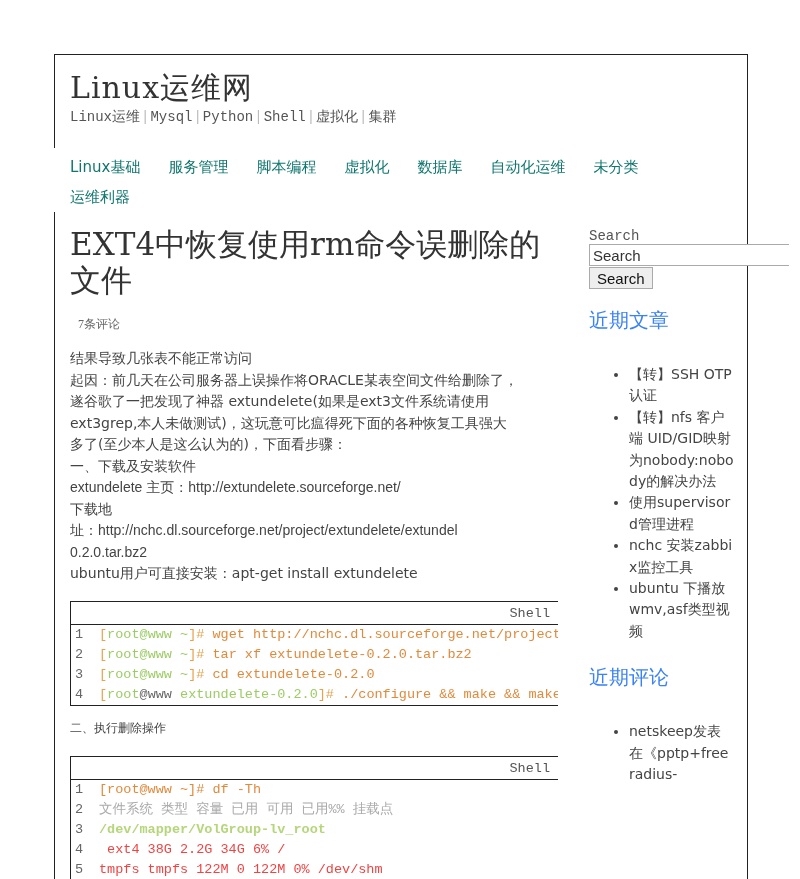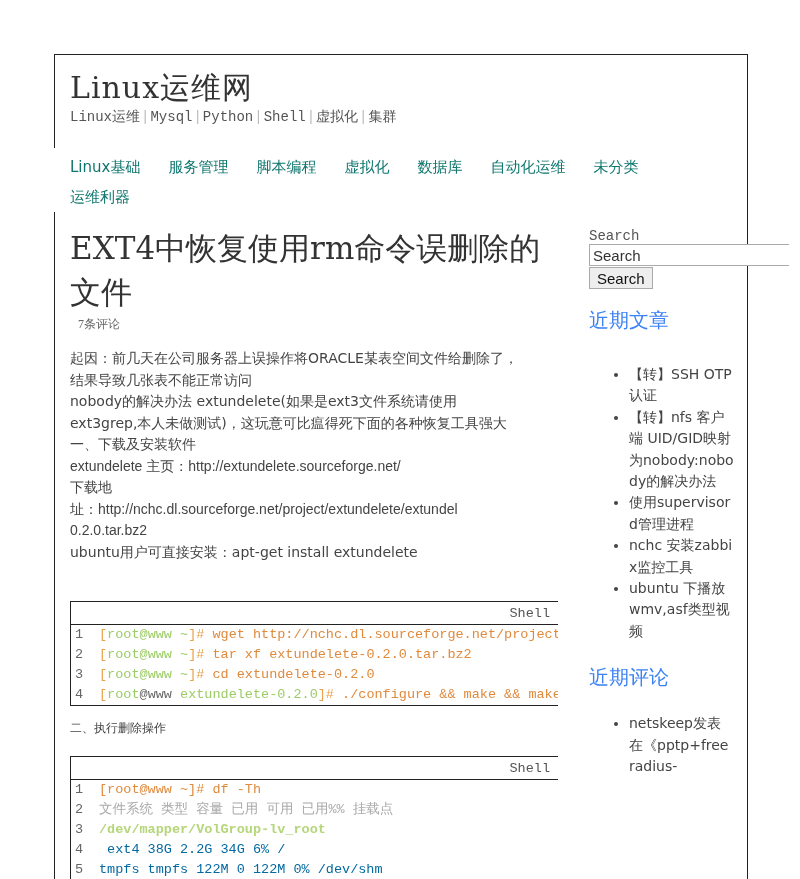--- a/index.html
+++ b/index.html
@@ -10,37 +10,37 @@
   .frame-left-b { position:absolute; left:54px; top:212px; width:0; height:667px; border-left:1px solid #222; }
   .frame-right { position:absolute; left:747px; top:54px; width:0; height:825px; border-left:1px solid #222; }
 
   .site-title { position:absolute; left:70px; top:68px; font-size:30px; color:#333; letter-spacing:1px; font-family:"DejaVu Serif",serif; }
   .site-desc { position:absolute; left:70px; top:108px; font-size:14px; color:#555; font-family:"Liberation Mono","DejaVu Sans Mono",monospace; }
   .site-desc .sep { color:#bbb; margin:0 1px; }
 
   .nav { position:absolute; left:70px; top:152px; width:640px; }
   .nav a { display:inline-block; font-size:15px; color:#0f766e; margin-right:28px; line-height:30px; text-decoration:none; font-family:"DejaVu Sans",sans-serif; }
 
-  .post-title { position:absolute; left:70px; top:226px; width:495px; font-size:31px; line-height:44px; color:#333; font-weight:normal; margin:0; }
+  .post-title { position:absolute; left:70px; top:226px; width:495px; font-size:31px; line-height:36px; color:#333; font-weight:normal; margin:0; }
   .comments-link { position:absolute; left:78px; top:316px; font-size:12px; color:#666; font-family:Liberation Serif, serif; }
 
   .content { position:absolute; left:70px; top:348px; width:490px; font-size:14px; line-height:21.5px; color:#444; font-family:"DejaVu Sans",sans-serif; }
   .content .mono { font-family:Liberation Sans, sans-serif; }
   .content p { margin:0; white-space:nowrap; overflow:hidden; }
 
   .codebox { position:absolute; left:70px; width:487px; border:1px solid #222; border-right:none; background:#fff;
              font-family:"Liberation Mono","DejaVu Sans Mono",monospace; font-size:13.5px; overflow:hidden; }
   .codebox .hdr { height:22px; border-bottom:1px solid #222; text-align:right; padding-right:8px; line-height:24px; color:#555; }
   .codebox .line { height:20px; line-height:20px; white-space:nowrap; overflow:hidden; color:#555; }
   .codebox .ln { display:inline-block; width:24px; padding-left:4px; color:#666; }
   .c-br { color:#e8a24c; }
   .c-user { color:#9ccc65; }
   .c-at { color:#666; }
   .c-cmd { color:#e08a3c; }
-  .c-num { color:#0369a1; }
+  .c-num { color:#ef4444; }
   .c-path { color:#b5d67a;font-weight:bold; }
   .c-hdr { color:#aaa; }
 
   .section2 { position:absolute; left:70px; top:720px; font-size:12px; color:#444; font-family:"DejaVu Sans",sans-serif; }
 
   .sidebar { position:absolute; left:589px; top:228px; width:211px; }
   .search-label { font-size:14px; color:#555; font-family:"Liberation Mono",monospace; }
   .search-input { display:block; width:200px; height:22px; border:1px solid #aaa; border-right:none; font-size:15px; padding:0 3px; font-family:"Liberation Sans",sans-serif; color:#333; margin-top:0; box-sizing:border-box; background:#fff; }
   .search-btn { margin-top:1px; height:22px; padding:0 7px; font-size:15px; font-family:"Liberation Sans",sans-serif; background:#eee; border:1px solid #aaa; color:#111; }
   .widget-title { font-size:20px; font-weight:normal; color:#3b82f6; margin:0; font-family:"DejaVu Sans",sans-serif; }
@@ -63,24 +63,25 @@
 </header>
 
 <nav class="nav">
   <a>Linux基础</a><a>服务管理</a><a>脚本编程</a><a>虚拟化</a><a>数据库</a><a>自动化运维</a><a>未分类</a><a>运维利器</a>
 </nav>
 
 <h1 class="post-title">EXT4中恢复使用rm命令误删除的文件</h1>
 <div class="comments-link">7条评论</div>
 
 <div class="content">
+  <p>结果导致几张表不能正常访问</p>
   <p>起因：前几天在公司服务器上误操作将ORACLE某表空间文件给删除了，</p>
-  <p>结果导致几张表不能正常访问</p>
-  <p>nobody的解决办法 extundelete(如果是ext3文件系统请使用</p>
+  <p>遂谷歌了一把发现了神器 extundelete(如果是ext3文件系统请使用</p>
   <p>ext3grep,本人未做测试)，这玩意可比瘟得死下面的各种恢复工具强大</p>
+  <p>多了(至少本人是这么认为的)，下面看步骤：</p>
   <p>一、下载及安装软件</p>
   <p class="mono">extundelete 主页：http://extundelete.sourceforge.net/</p>
   <p>下载地</p>
   <p class="mono">址：http://nchc.dl.sourceforge.net/project/extundelete/extundel</p>
   <p class="mono">0.2.0.tar.bz2</p>
   <p>ubuntu用户可直接安装：apt-get install extundelete</p>
 </div>
 
 <div class="codebox" style="top:601px;">
   <div class="hdr">Shell</div>
@@ -109,16 +110,16 @@
   <h2 class="widget-title" style="margin-top:18px;">近期文章</h2>
   <ul class="widget-list" style="margin-top:30px;">
     <li>【转】SSH OTP认证</li>
     <li>【转】nfs 客户端 UID/GID映射为nobody:nobody的解决办法</li>
     <li>使用supervisord管理进程</li>
     <li>nchc 安装zabbix监控工具</li>
     <li>ubuntu 下播放wmv,asf类型视频</li>
   </ul>
 
   <h2 class="widget-title" style="margin-top:22px;">近期评论</h2>
-  <ul class="widget-list" style="margin-top:22px;">
+  <ul class="widget-list" style="margin-top:30px;">
     <li>netskeep发表在《pptp+freeradius-</li>
   </ul>
 </aside>
 
 </body></html>

